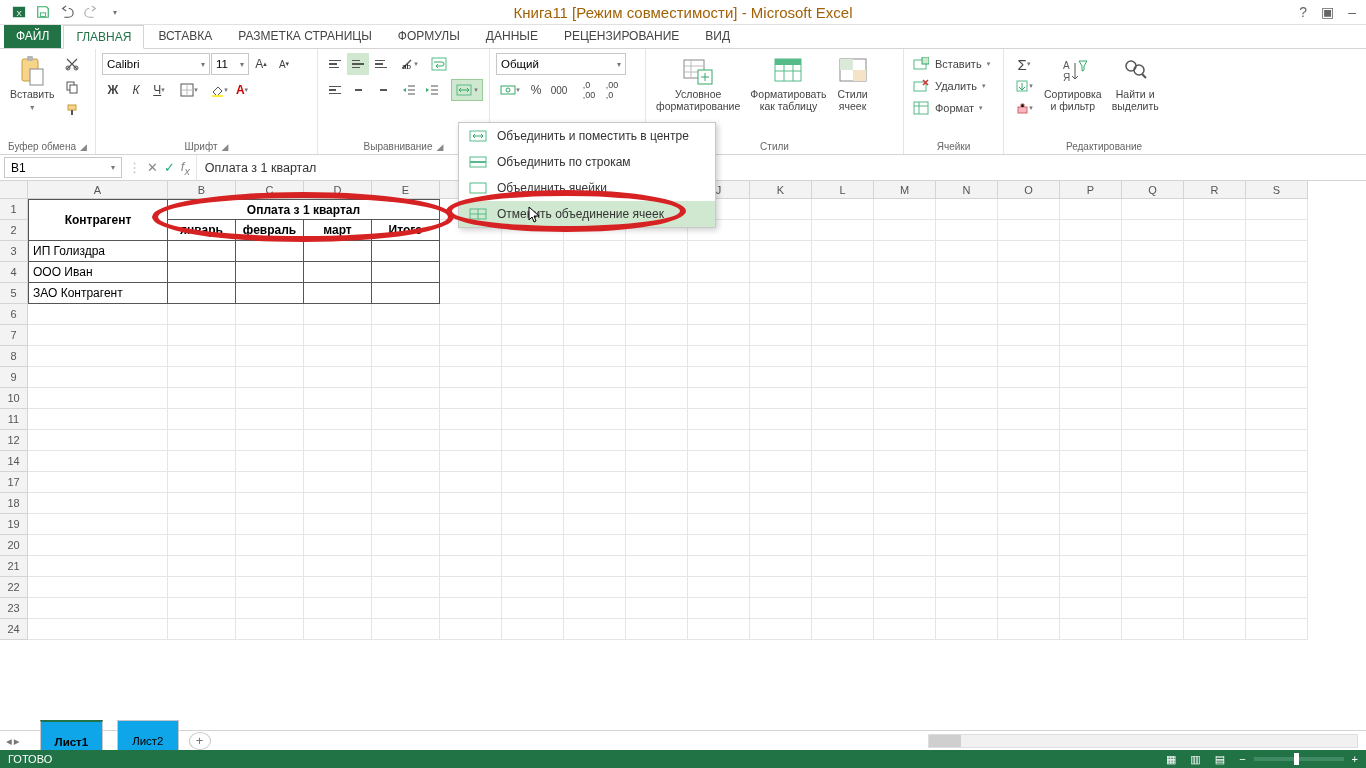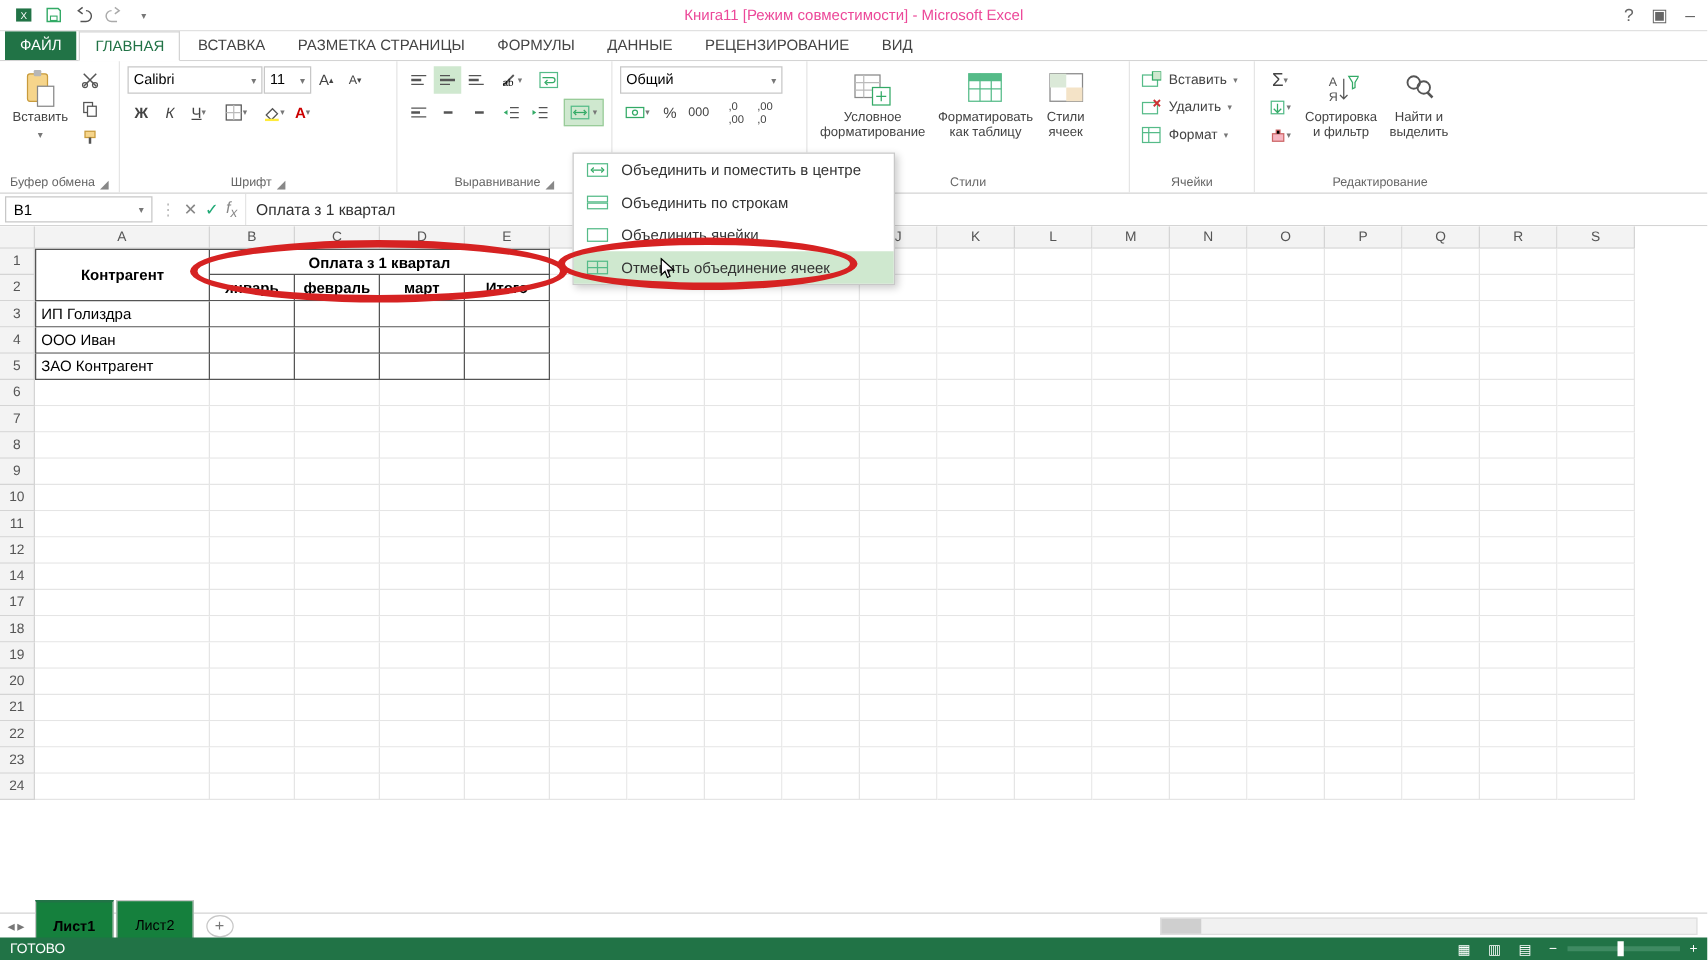--- a/index.html
+++ b/index.html
@@ -3,21 +3,21 @@
 <meta charset="utf-8">
 <style>
 * { box-sizing: border-box; margin: 0; padding: 0; font-family: "Segoe UI", Tahoma, sans-serif; }
 body { width: 1366px; height: 768px; overflow: hidden; background: #fff; position: relative; user-select: none; }
 
 
 .qat-row { height: 25px; background: #fff; display: flex; align-items: center; position: relative; border-bottom: 1px solid #e1e1e1; }
 .qat { display: flex; align-items: center; gap: 2px; padding-left: 8px; }
 .qat-btn { width: 22px; height: 22px; display: flex; align-items: center; justify-content: center; color: #444; font-size: 13px; }
 .qat-btn svg { width: 14px; height: 14px; }
-.title { position: absolute; left: 50%; transform: translateX(-50%); font-size: 12px; color: #ec4899; text-align: right; }
+.title { position: absolute; left: 50%; transform: translateX(-50%); font-size: 15px; color: #a16207; text-align: right; }
 .wincontrols { margin-left: auto; display: flex; align-items: center; gap: 14px; padding-right: 10px; color: #666; font-size: 14px; }
 
 
 .tabstrip { height: 24px; background: #fff; display: flex; align-items: flex-end; padding-left: 4px; gap: 2px; border-bottom: 1px solid #d4d4d4; }
 .tab { padding: 4px 12px; font-size: 12px; color: #444; height: 24px; display: flex; align-items: center; }
 .tab.file { background: #217346; color: #fff; font-weight: 400; }
 .tab.active { color: #217346; border: 1px solid #d4d4d4; border-bottom: 1px solid #fff; background: #fff; position: relative; top: 1px; }
 
 
 .ribbon { height: 106px; background: #fff; display: flex; border-bottom: 1px solid #d4d4d4; position: relative; }
@@ -72,21 +72,21 @@
 
 
 .ellipse { position: absolute; border: 6px solid #d62222; border-radius: 50%; pointer-events: none; z-index: 50; }
 
 
 .cursor-arrow { position: absolute; z-index: 60; width: 14px; height: 18px; }
 
 
 .sheetbar { position: absolute; left: 0; right: 0; bottom: 18px; height: 20px; display: flex; align-items: center; background: #fff; border-top: 1px solid #d4d4d4; font-size: 11.5px; }
 .sheetnav { display: flex; gap: 2px; padding: 0 6px; color: #777; }
-.sheet-tab { padding: 14px 14px; border: 1px solid #c7c7c7; border-bottom: none; background: #15803d; margin-left: 2px; }
+.sheet-tab { padding: 14px 14px; border: 1px solid #c7c7c7; border-bottom: none; background: #0ea5e9; margin-left: 14px; }
 .sheet-tab.active { font-weight: 600; border-top: 2px solid #217346; }
 .sheet-add { width: 22px; height: 18px; display: flex; align-items: center; justify-content: center; border: 1px solid #c7c7c7; border-radius: 50%; margin-left: 10px; color: #777; font-size: 13px; }
 .hscroll { flex: 1; display: flex; align-items: center; justify-content: flex-end; padding-right: 8px; }
 .hscroll .track { width: 430px; height: 14px; background: #f1f1f1; border: 1px solid #dedede; position: relative; }
 .hscroll .thumb { position: absolute; left: 0; top: 0; bottom: 0; width: 32px; background: #cfcfcf; }
 
 
 .statusbar { position: absolute; left: 0; right: 0; bottom: 0; height: 18px; background: #217346; color: #fff; font-size: 11px; display: flex; align-items: center; padding: 0 8px; justify-content: space-between; }
 .viewbtns { display: flex; align-items: center; gap: 14px; }
 .zoom { display: flex; align-items: center; gap: 8px; }

